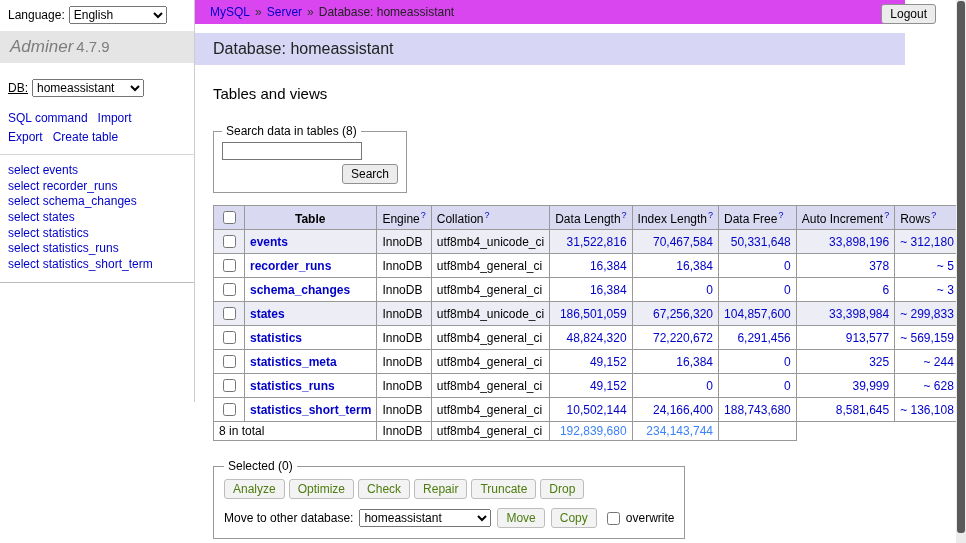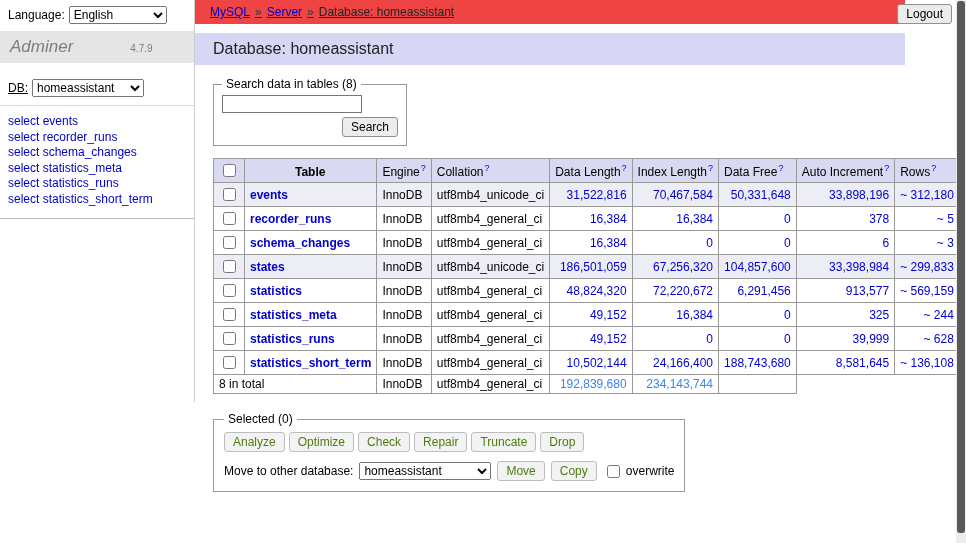--- a/index.html
+++ b/index.html
@@ -7,33 +7,33 @@
     width: 966px; height: 543px; margin: 0; overflow: hidden; position: relative;
     font-family: "Liberation Sans", sans-serif; font-size: 12px; color: #000; background: #fff;
   }
   a { color: #0000c8; text-decoration: none; }
   .page { display: flex; width: 966px; height: 402px; position: relative; }
 
   
   .sidebar { width: 195px; min-width: 195px; border-right: 1px solid #ccc; background: #fff; }
   .lang-row { padding: 6px 0 0 8px; }
   .lang-row select { width: 98px; font: inherit; margin-left: 4px; }
-  .logo { margin-top: 7px; background: #e5e5e5; padding: 6px 10px; height: 32px; display: flex; align-items: baseline; gap: 22px; }
+  .logo { margin-top: 7px; background: #e5e5e5; padding: 6px 10px; height: 32px; display: flex; align-items: baseline; gap: 3px; }
   .brand { font-style: italic; font-size: 17px; color: #7d7d7d; }
-  .version { font-size: 10px; color: #7d7d7d; margin-left: 35px; }
+  .version { font-size: 15px; color: #7d7d7d; }
   .db-row { margin: 16px 0 0 8px; text-decoration: underline; }
   .db-row select { width: 112px; font: inherit; margin-left: 4px; }
   .cmd-links { margin: 12px 0 0 8px; line-height: 1.55; }
   .slink { margin-right: 10px; }
   .tables-nav { margin-top: 8px; padding: 8px 0 10px 8px; border-top: 1px solid #d8d8d8; border-bottom: 1px solid #bbb; }
   .nav-row { line-height: 1.3; }
 
   
   .main { width: 710px; }
-  .breadcrumb { height: 24px; line-height: 24px; background: #ef4444; padding-left: 15px; color: #222; text-decoration: underline; }
+  .breadcrumb { height: 24px; line-height: 24px; background: #d946ef; padding-left: 15px; color: #222; }
   .sep { margin: 0 5px; color: #333; }
   h2.page-title { margin: 9px 0 0; height: 32px; line-height: 32px; background: #d7d7f5; font-size: 16px; font-weight: normal; padding-left: 18px; color: #222; }
   .content { padding-left: 18px; }
   .nav-links { margin-top: 18px; }
   .mlink { margin-right: 24px; }
   h3 { font-size: 15px; font-weight: normal; margin: 20px 0 10px; }
 
   fieldset { border: 1px solid #999; margin: 0; }
   legend { font-size: 12px; padding: 0 4px; }
   .search-fs { display: inline-block; padding: 4px 8px 8px; margin-top: 12px; }
@@ -54,60 +54,66 @@
   .foot-label { font-weight: normal; margin-left: 12px; }
   .black { color: #3b82f6; }
   .noborder { border: none !important; }
 
   .selected-fs { margin-top: 18px; display: inline-block; padding: 6px 10px 10px; }
   .btn-row .btn { margin-right: 4px; }
   .move-row { margin-top: 9px; display: flex; align-items: center; gap: 6px; }
   .move-row select { width: 132px; font: inherit; }
   .ovw { display: flex; align-items: center; gap: 3px; }
 
-  .logout { position: absolute; top: 4px; right: 14px; text-align: center; }
+  .logout { position: absolute; top: 4px; right: 30px; text-align: center; }
   .scrollbar { position: absolute; right: 0; top: 0; width: 10px; height: 543px; background: #ececec; }
   .thumb { position: absolute; left: 1px; top: 1px; width: 8px; height: 532px; background: #5a5a5a; border-radius: 3px; }
 </style>
 </head>
 <body>
 
 <div class="page">
 
   <aside class="sidebar">
     <div class="lang-row">
       <span>Language:</span><select><option>English</option></select>
     </div>
     <div class="logo">
       <span class="brand">Adminer</span>
       <span class="version">4.7.9</span>
     </div>
     <div class="db-row">
       <span>DB:</span><select><option>homeassistant</option></select>
     </div>
+    <div class="cmd-links">
+      <div class="cmd-line"><a href="#" class="slink">SQL command</a><a href="#" class="slink">Import</a></div>
+      <div class="cmd-line"><a href="#" class="slink">Export</a><a href="#" class="slink">Create table</a></div>
+    </div>
     <nav class="tables-nav">
 
     <div class="nav-row"><a href="#">select events</a></div>
         <div class="nav-row"><a href="#">select recorder_runs</a></div>
         <div class="nav-row"><a href="#">select schema_changes</a></div>
-        <div class="nav-row"><a href="#">select statistics_meta</a></div>
+        <div class="nav-row"><a href="#">select states</a></div>
+        <div class="nav-row"><a href="#">select statistics</a></div>
         <div class="nav-row"><a href="#">select statistics_runs</a></div>
         <div class="nav-row"><a href="#">select statistics_short_term</a></div>
       </nav>
   </aside>
 
   <div class="main">
     <div class="breadcrumb">
       <a href="#">MySQL</a><span class="sep">»</span><a href="#">Server</a><span class="sep">»</span><span>Database: homeassistant</span>
     </div>
 
     <h2 class="page-title">Database: homeassistant</h2>
 
     <div class="content">
 
+      <h3>Tables and views</h3>
 
       <fieldset class="search-fs">
         <legend>Search data in tables (8)</legend>
         <input type="text" class="search-input" value="" style=""><br>
         <button class="btn" style="margin-top:4px;margin-left:120px;">Search</button>
       </fieldset>
 
       <table class="main-table">
         <thead>
           <tr>

